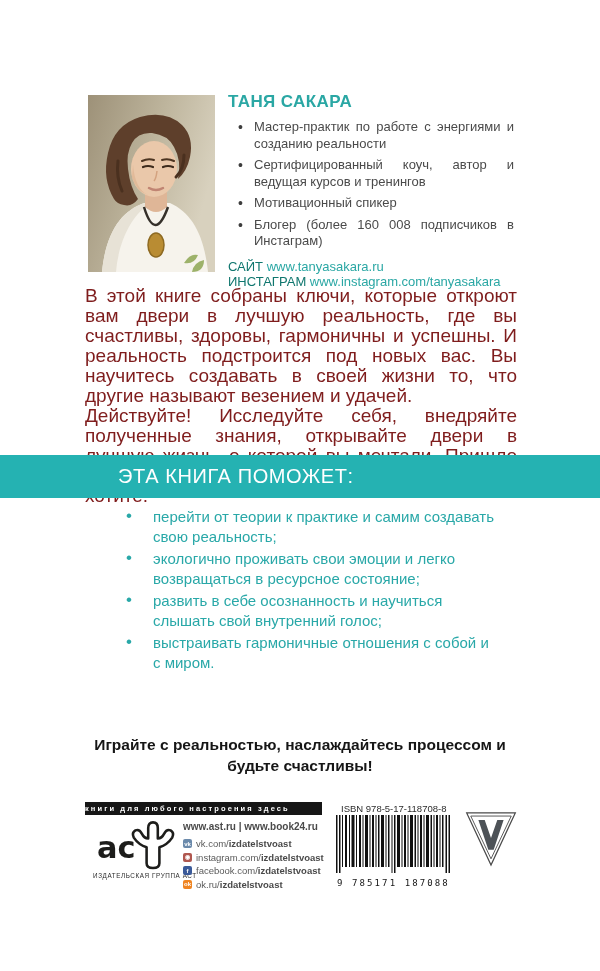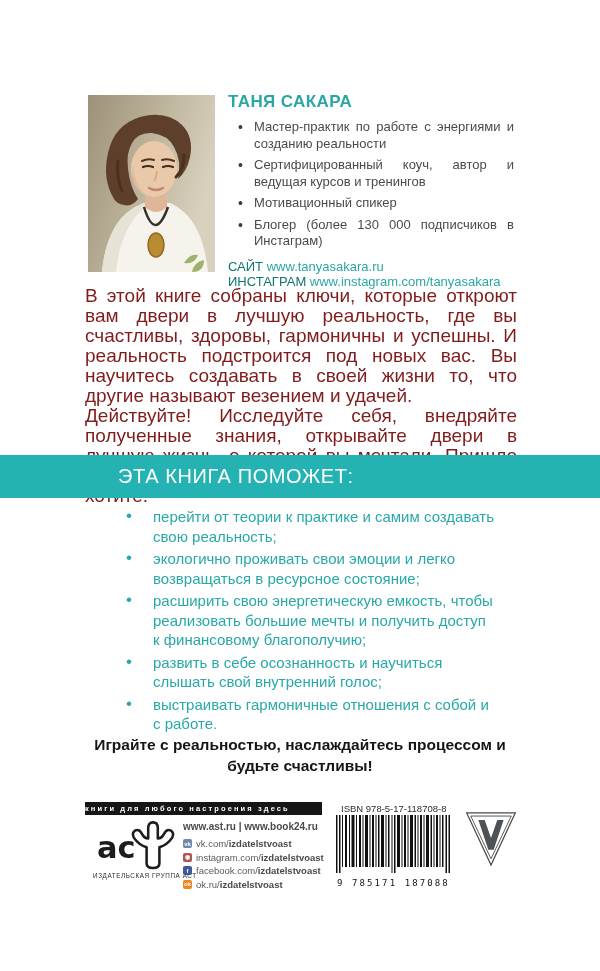--- a/index.html
+++ b/index.html
@@ -100,21 +100,21 @@
         <ellipse cx="68" cy="150" rx="8" ry="12" fill="#b98c33" stroke="#8e6a22" stroke-width="1.5"></ellipse>
         <path d="M96,168 q6,-10 14,-8 q-4,10 -14,8 M104,177 q2,-10 12,-12 q0,12 -12,12" fill="#9db26a"></path>
       </svg>
     </div>
     <div class="author-info">
       <h2 class="author-name">ТАНЯ САКАРА</h2>
       <ul class="author-bullets">
         <li>Мастер-практик по работе с энергиями и созданию реальности</li>
         <li>Сертифицированный коуч, автор и ведущая курсов и тренингов</li>
         <li>Мотивационный спикер</li>
-        <li>Блогер (более 130 000 подписчиков в Инстаграм)</li>
+        <li>Блогер (более 160 008 подписчиков в Инстаграм)</li>
       </ul>
       <div class="site-lines">
         <div>
           <span class="lbl">САЙТ</span>
           <span class="lnk">www.tanyasakara.ru</span>
         </div>
         <div>
           <span class="lbl">ИНСТАГРАМ</span>
           <span class="lnk">www.instagram.com/tanyasakara</span>
         </div>
@@ -127,23 +127,22 @@
     <p>Действуйте! Исследуйте себя, внедряйте полученные знания, открывайте двери в лучшую жизнь, о которой вы мечтали. Пришло время не просто мечтать, а жить так, как вы хотите.</p>
   </div>
 
   <div class="banner">
     <span>ЭТА КНИГА ПОМОЖЕТ:</span>
   </div>
 
   <ul class="benefits">
     <li>перейти от теории к практике и самим создавать свою реальность;</li>
     <li>экологично проживать свои эмоции и легко возвращаться в ресурсное состояние;</li>
-    <li>расширить свою энергетическую емкость, чтобы реализовать большие мечты и получить доступ к финансовому благополучию;</li>
     <li>развить в себе осознанность и научиться слышать свой внутренний голос;</li>
-    <li>выстраивать гармоничные отношения с собой и с работе.</li>
+    <li>выстраивать гармоничные отношения с собой и с миром.</li>
   </ul>
 
   <div class="closing">
     <span>Играйте с реальностью, наслаждайтесь процессом и будьте счастливы!</span>
   </div>
 
   <div class="tagline-bar">
     <span>книги для любого настроения здесь</span>
   </div>
 

